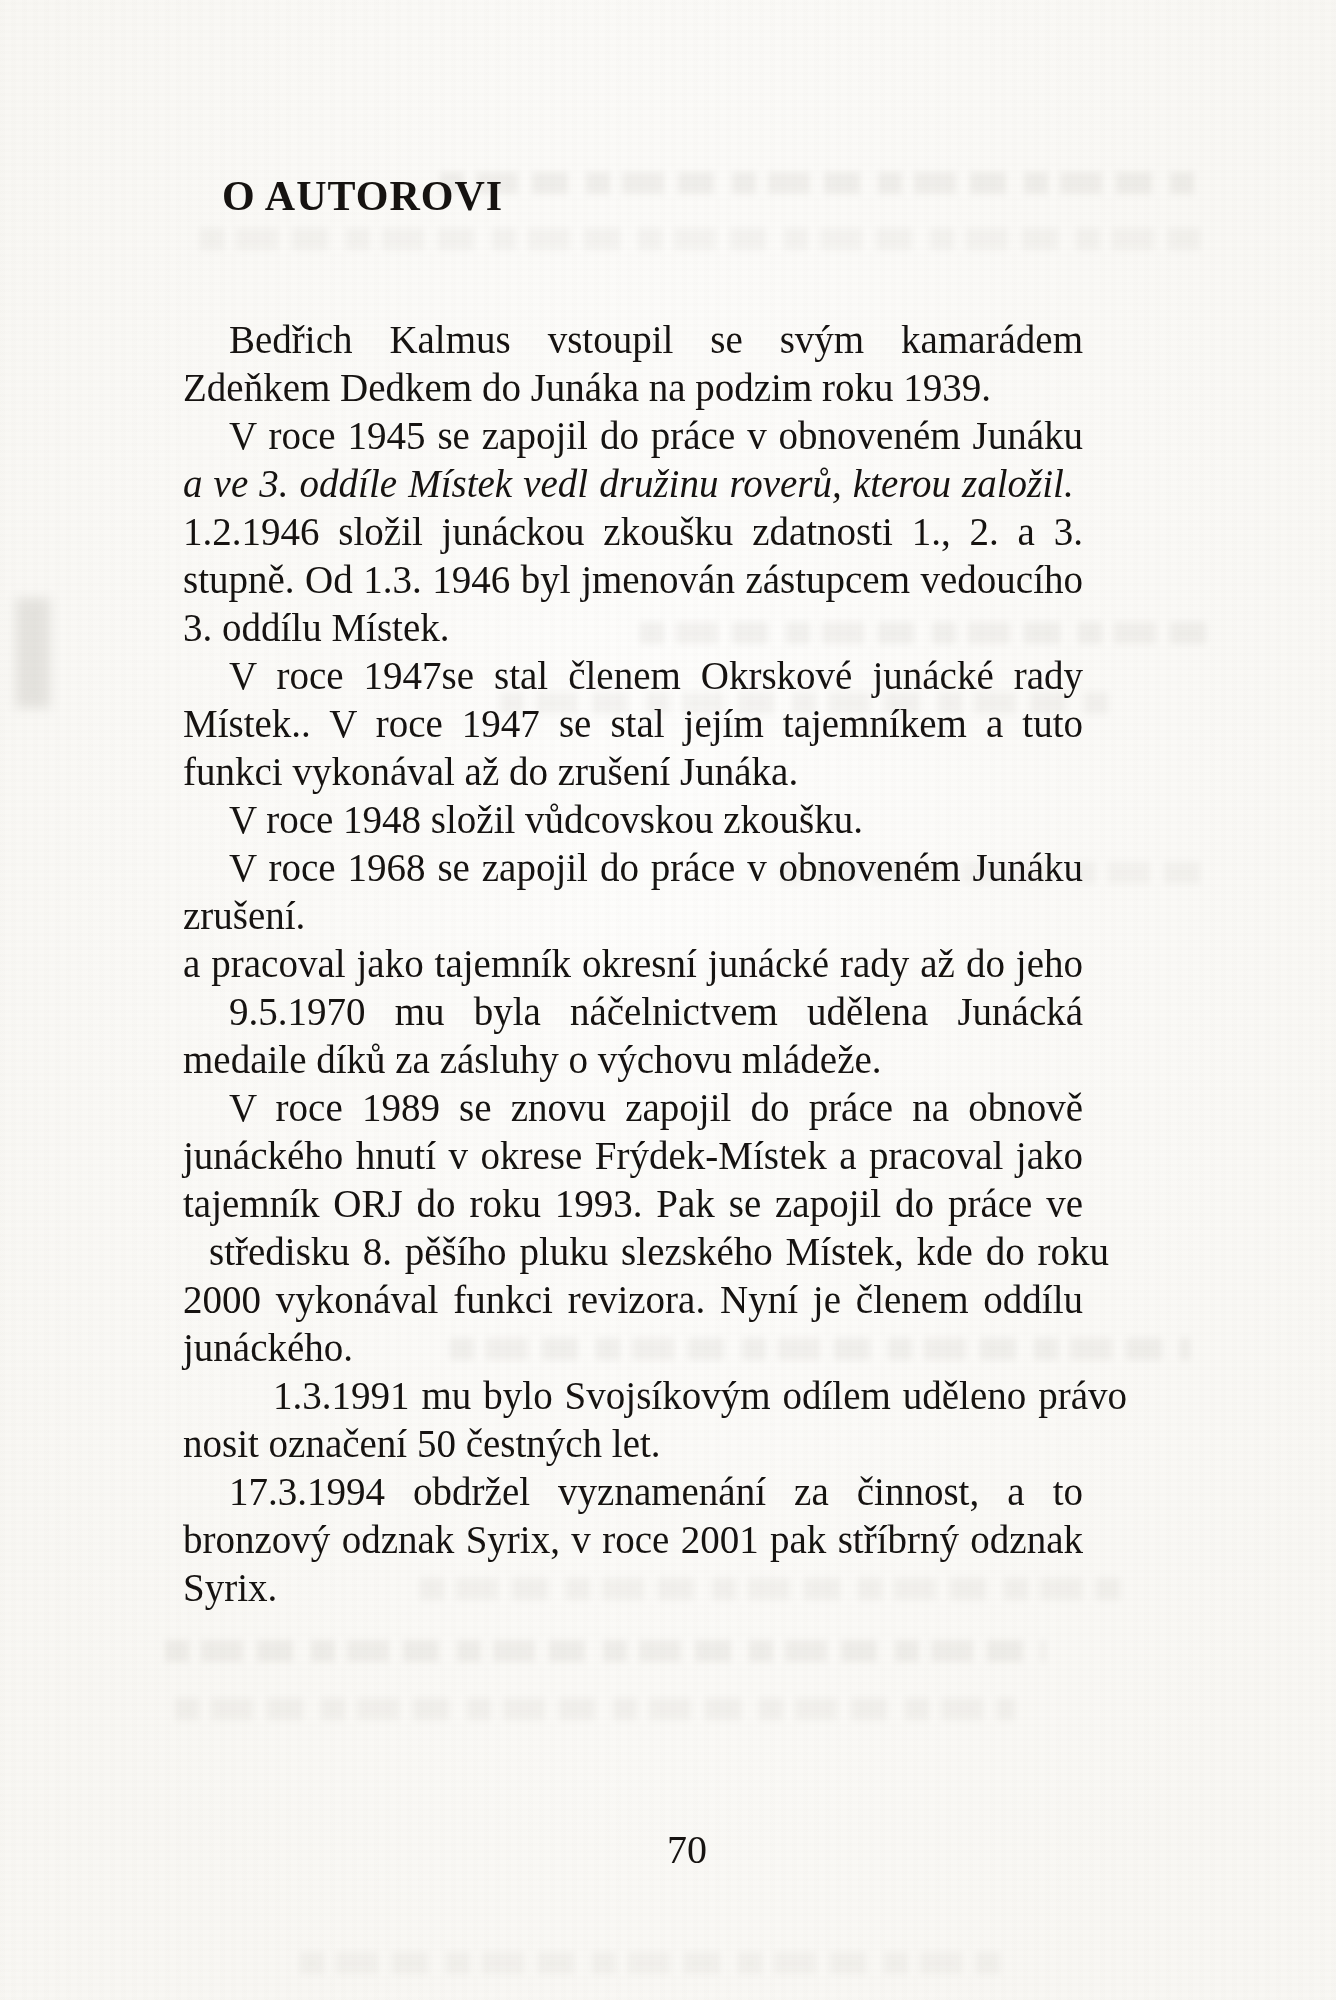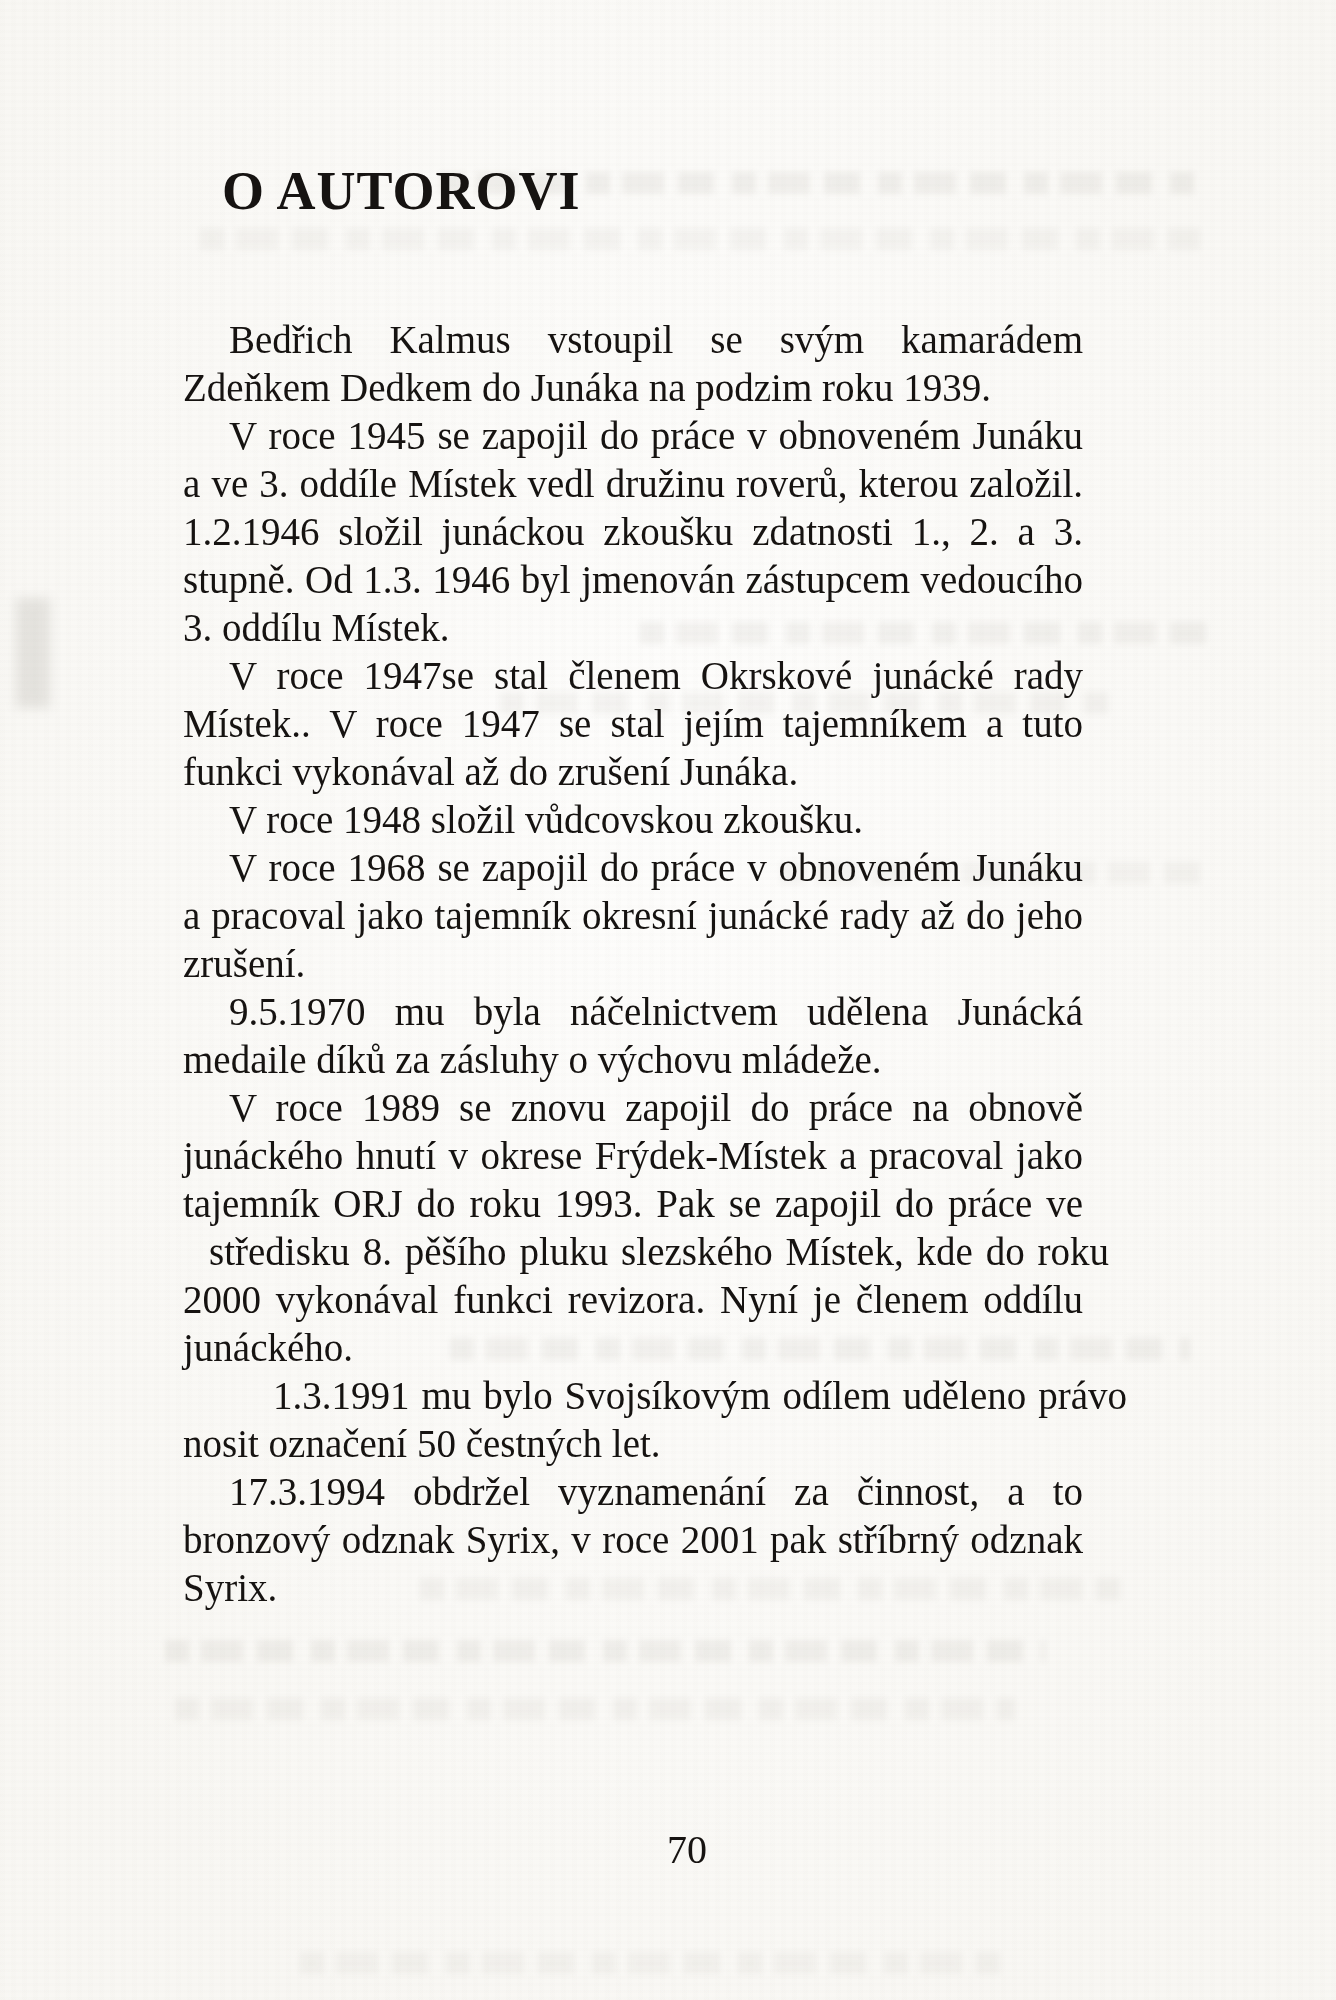--- a/index.html
+++ b/index.html
@@ -25,22 +25,22 @@
     position: absolute;
     inset: 0;
     pointer-events: none;
     background:
       repeating-linear-gradient(0deg, rgba(120,115,100,0.012) 0 3px, transparent 3px 7px),
       repeating-linear-gradient(90deg, rgba(120,115,100,0.010) 0 5px, transparent 5px 11px);
   }
   .title {
     position: absolute;
     left: 222px;
-    top: 160px;
-    font-size: 54px;
+    top: 172px;
+    font-size: 42px;
     font-weight: bold;
     letter-spacing: 1px;
     white-space: nowrap;
     z-index: 2;
   }
   .textblock {
     position: absolute;
     left: 183px;
     top: 316px;
     width: 900px;
@@ -106,31 +106,31 @@
   <div class="ghost" style="left:175px; top:1698px; width:840px; opacity:0.06;"></div>
   <div class="ghost" style="left:300px; top:1952px; width:700px; opacity:0.05;"></div>
   <div class="smudge" style="left:16px; top:598px; width:34px; height:110px; opacity:0.18;"></div>
 
   <div class="title">O AUTOROVI</div>
 
   <div class="textblock">
     <div class="ln i j"><span style="word-spacing: 27.175px;">Bedřich Kalmus vstoupil se svým kamarádem</span></div>
     <div class="ln"><span>Zdeňkem Dedkem do Junáka na podzim roku 1939.</span></div>
     <div class="ln i j"><span style="word-spacing: 2.18924px;">V roce 1945 se zapojil do práce v obnoveném Junáku</span></div>
-    <div class="ln j"><span style="word-spacing: 1.32465px;">a ve 3. oddíle Místek vedl družinu roverů, kterou založil.</span></div>
+    <div class="ln j"><span style="word-spacing: 1.32465px; font-style: italic;">a ve 3. oddíle Místek vedl družinu roverů, kterou založil.</span></div>
     <div class="ln j"><span style="word-spacing: 9.05469px;">1.2.1946 složil junáckou zkoušku zdatnosti 1., 2. a 3.</span></div>
     <div class="ln j"><span style="word-spacing: 0.761161px;">stupně. Od 1.3. 1946 byl jmenován zástupcem vedoucího</span></div>
     <div class="ln"><span>3. oddílu Místek.</span></div>
     <div class="ln i j"><span style="word-spacing: 10.2455px;">V roce 1947se stal členem Okrskové junácké rady</span></div>
     <div class="ln j"><span style="word-spacing: 9.29514px;">Místek.. V roce 1947 se stal jejím tajemníkem a tuto</span></div>
     <div class="ln"><span>funkci vykonával až do zrušení Junáka.</span></div>
     <div class="ln i"><span>V roce 1948 složil vůdcovskou zkoušku.</span></div>
     <div class="ln i j"><span style="word-spacing: 2.18924px;">V roce 1968 se zapojil do práce v obnoveném Junáku</span></div>
+    <div class="ln"><span>zrušení.</span></div>
     <div class="ln j"><span style="word-spacing: 1.21528px;">a pracoval jako tajemník okresní junácké rady až do jeho</span></div>
-    <div class="ln"><span>zrušení.</span></div>
     <div class="ln i j"><span style="word-spacing: 19.4px;">9.5.1970 mu byla náčelnictvem udělena Junácká</span></div>
     <div class="ln"><span>medaile díků za zásluhy o výchovu mládeže.</span></div>
     <div class="ln i j"><span style="word-spacing: 9.41319px; text-align: center;">V roce 1989 se znovu zapojil do práce na obnově</span></div>
     <div class="ln j"><span style="word-spacing: 2.78571px;">junáckého hnutí v okrese Frýdek-Místek a pracoval jako</span></div>
     <div class="ln j"><span style="word-spacing: 4.10938px;">tajemník ORJ do roku 1993. Pak se zapojil do práce ve</span></div>
     <div class="ln j"><span style="word-spacing: 3.0957px; margin-left: 26px;">středisku 8. pěšího pluku slezského Místek, kde do roku</span></div>
     <div class="ln j"><span style="word-spacing: 5.10714px;">2000 vykonával funkci revizora. Nyní je členem oddílu</span></div>
     <div class="ln"><span>junáckého.</span></div>
     <div class="ln i j"><span style="word-spacing: 2.22917px; margin-left: 44px;">1.3.1991 mu bylo Svojsíkovým odílem uděleno právo</span></div>
     <div class="ln"><span>nosit označení 50 čestných let.</span></div>

